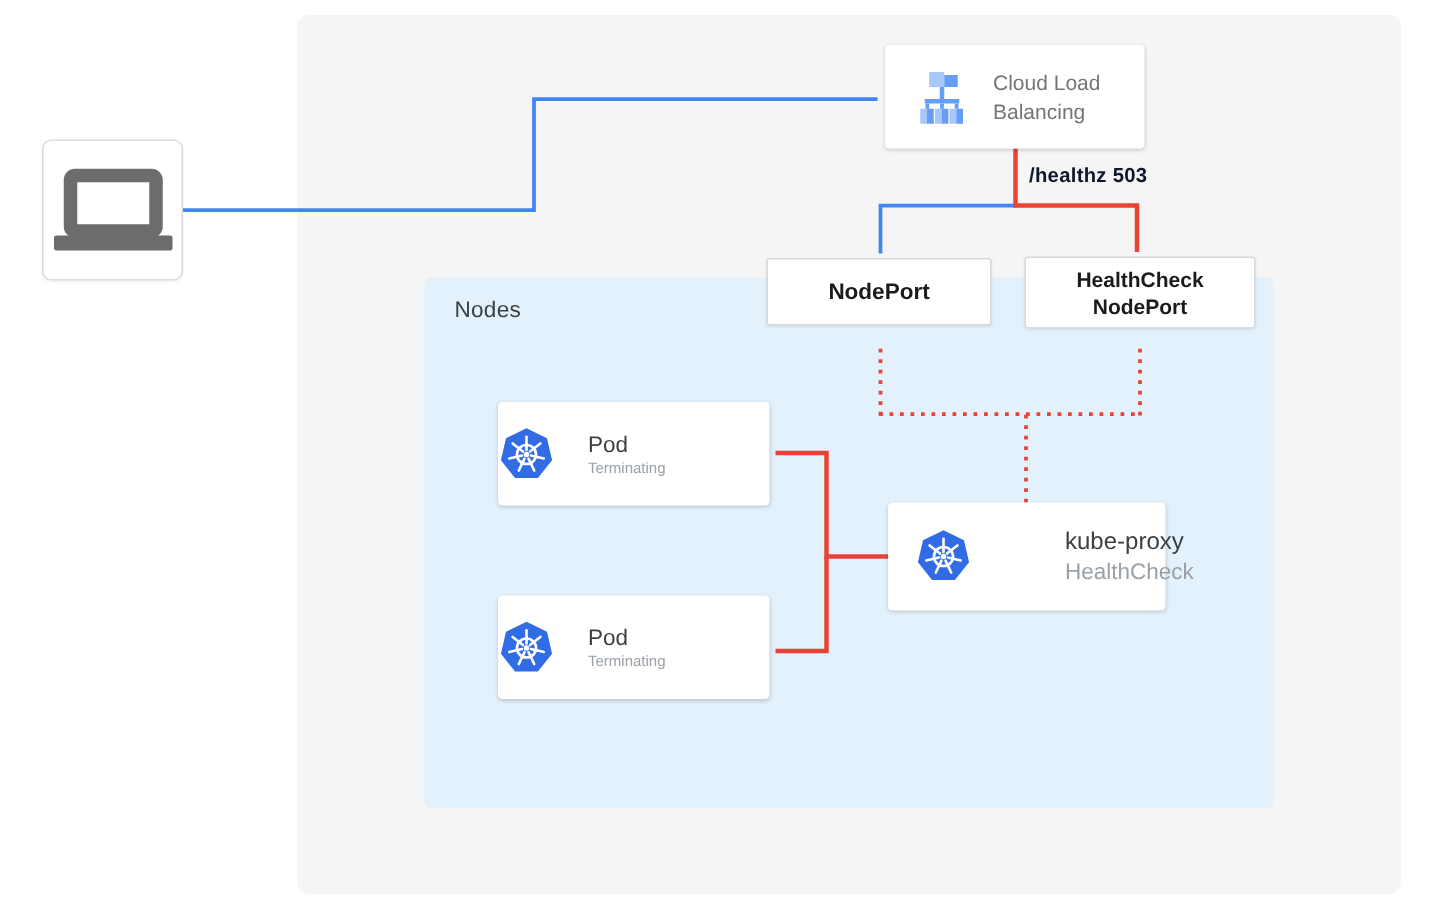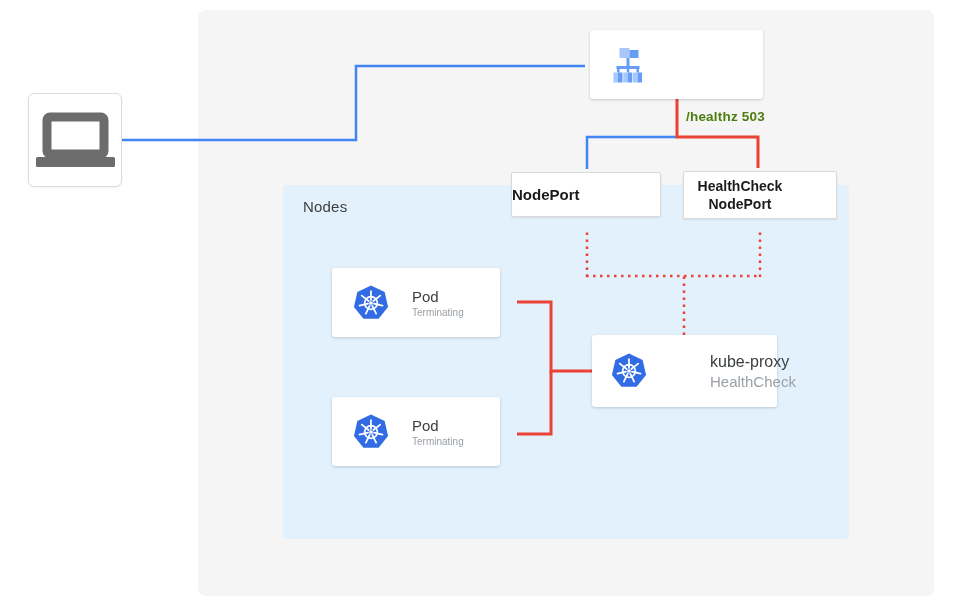--- a/index.html
+++ b/index.html
@@ -42,41 +42,41 @@
   .clb-box .icon-wrap { width: 36px; height: 38px; flex: 0 0 auto; }
   .clb-label {
     margin-left: 16px; width: 90px;
     font-size: 14px; line-height: 19px; color: #757575;
   }
   
   .port-box {
     position: absolute; background: #ffffff;
     border: 1px solid #d7d9dc; border-radius: 2px;
     box-shadow: 0 1px 2px rgba(0,0,0,0.08);
-    display: flex; align-items: center; 
+    display: flex; align-items: center; justify-content: center;
     text-align: center; font-weight: bold; color: #1b1b1b;
   }
   .nodeport-box { left: 511px; top: 172px; width: 150px; height: 45px; font-size: 15px; }
   .hcnp-box { left: 683px; top: 171px; width: 154px; height: 48px; font-size: 14px; line-height: 18px; }
   .hcnp-box .wrap-label { width: 112px; }
   
-  .pod-box { width: 168px; height: 69px; padding-left: 20px; }
+  .pod-box { width: 181px; height: 69px; }
   .pod-box-1 { left: 332px; top: 268px; }
   .pod-box-2 { left: 332px; top: 397px; }
   .kp-box { left: 592px; top: 335px; width: 185px; height: 72px; padding-left: 18px; gap: 40px; }
   .k8s-icon-wrap { width: 38px; height: 38px; flex: 0 0 auto; }
   .card-text { margin-left: 22px; }
   .card-title { font-size: 15px; color: #3c4043; }
   .card-sub { font-size: 10px; color: #9aa0a6; margin-top: 2px; }
   .kp-box .card-title { font-size: 16px; }
   .kp-box .card-sub { font-size: 15px; }
   
   .healthz-label {
     position: absolute; left: 686px; top: 109px;
-    font-size: 13.5px; font-weight: bold; color: #4d7c0f; letter-spacing: .2px;
+    font-size: 13.5px; font-weight: bold; color: #0f172a; letter-spacing: .2px;
   }
   
   #connectors {
     position: absolute; left: 0; top: 0; width: 953px; height: 612px;
     pointer-events: none;
   }
   #connectors path { fill: none; }
   .edge-blue { stroke: #4285F4; stroke-width: 2.5px; }
   .edge-red  { stroke: #EA4335; stroke-width: 3px; }
   .edge-red-dotted {
@@ -136,20 +136,21 @@
         <rect x="16.75" y="23" width="2.5" height="3.5" fill="#669DF6"></rect>
         <rect x="26.5" y="23" width="2.5" height="3.5" fill="#669DF6"></rect>
         <rect x="3.5" y="26.5" width="4.5" height="10" fill="#A8C7FA"></rect>
         <rect x="8" y="26.5" width="4.5" height="10" fill="#669DF6"></rect>
         <rect x="13.25" y="26.5" width="4.5" height="10" fill="#A8C7FA"></rect>
         <rect x="17.75" y="26.5" width="4.5" height="10" fill="#669DF6"></rect>
         <rect x="23" y="26.5" width="4.5" height="10" fill="#A8C7FA"></rect>
         <rect x="27.5" y="26.5" width="4.5" height="10" fill="#669DF6"></rect>
       </svg>
     </div>
+    <div class="clb-label">Cloud Load Balancing</div>
   </div>
 
   <div class="healthz-label">/healthz 503</div>
 
   <div class="port-box nodeport-box">
     <span>NodePort</span>
   </div>
 
   <div class="port-box hcnp-box">
     <span class="wrap-label">HealthCheck NodePort</span>

